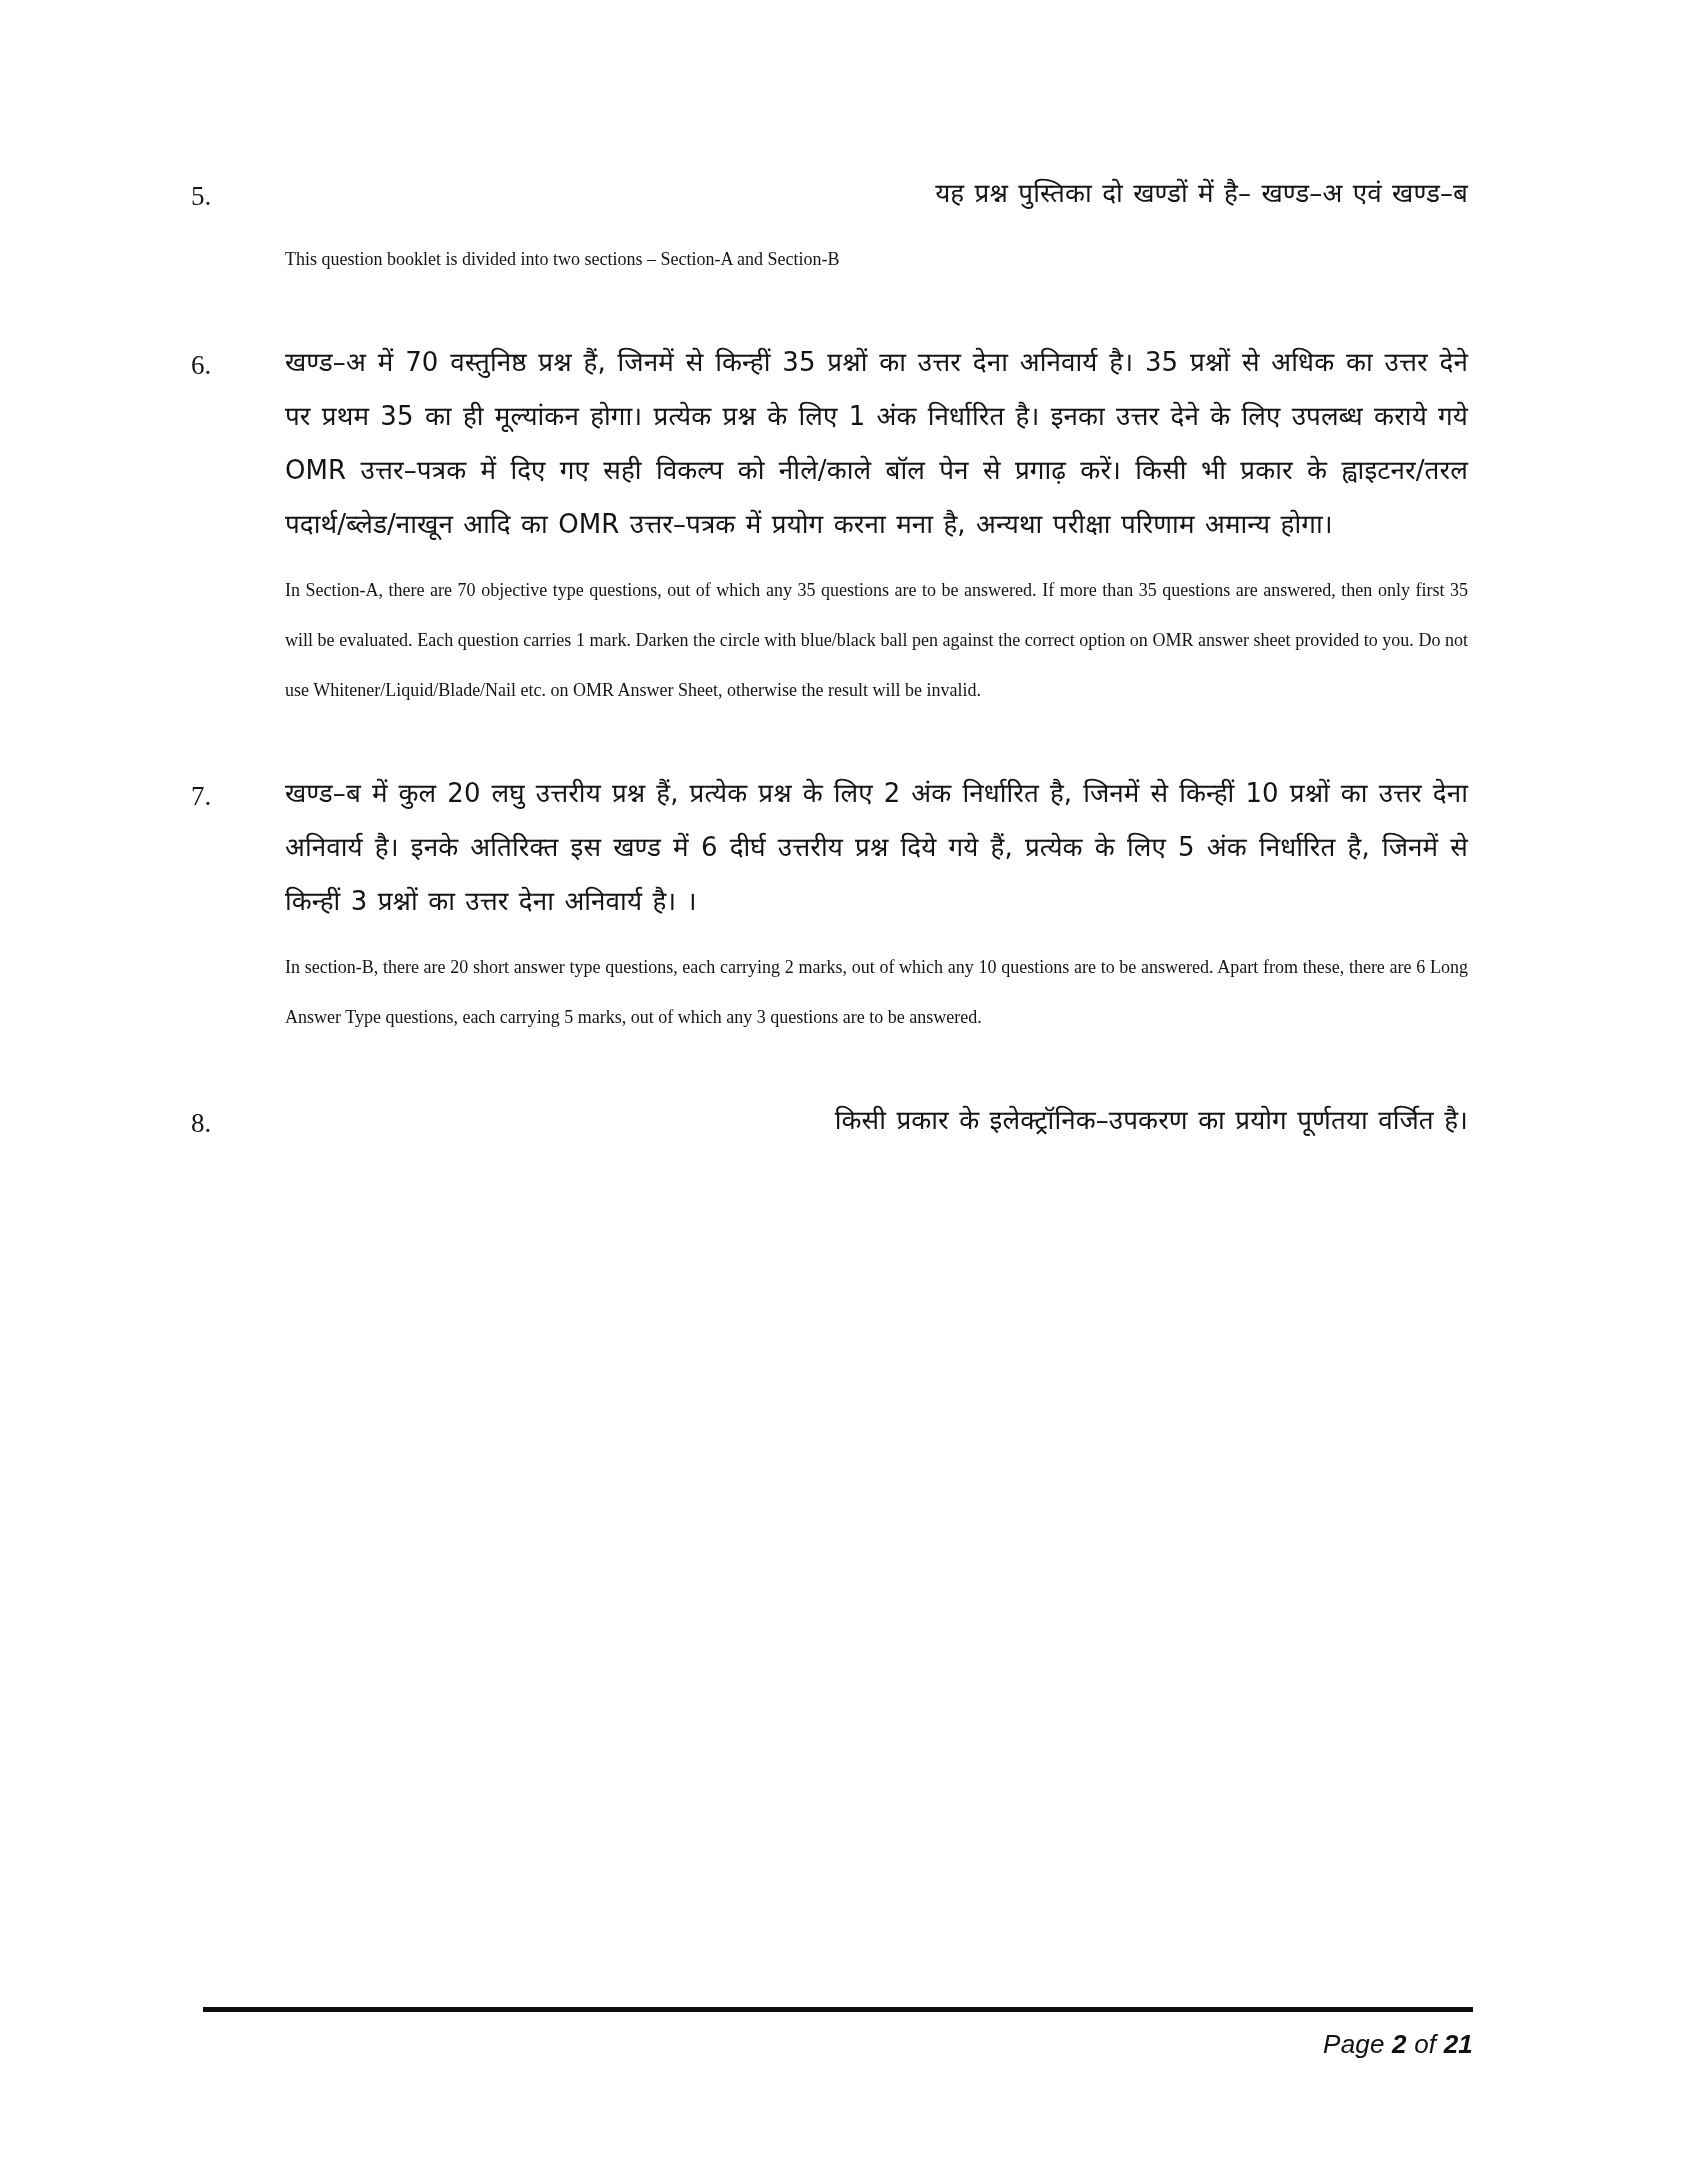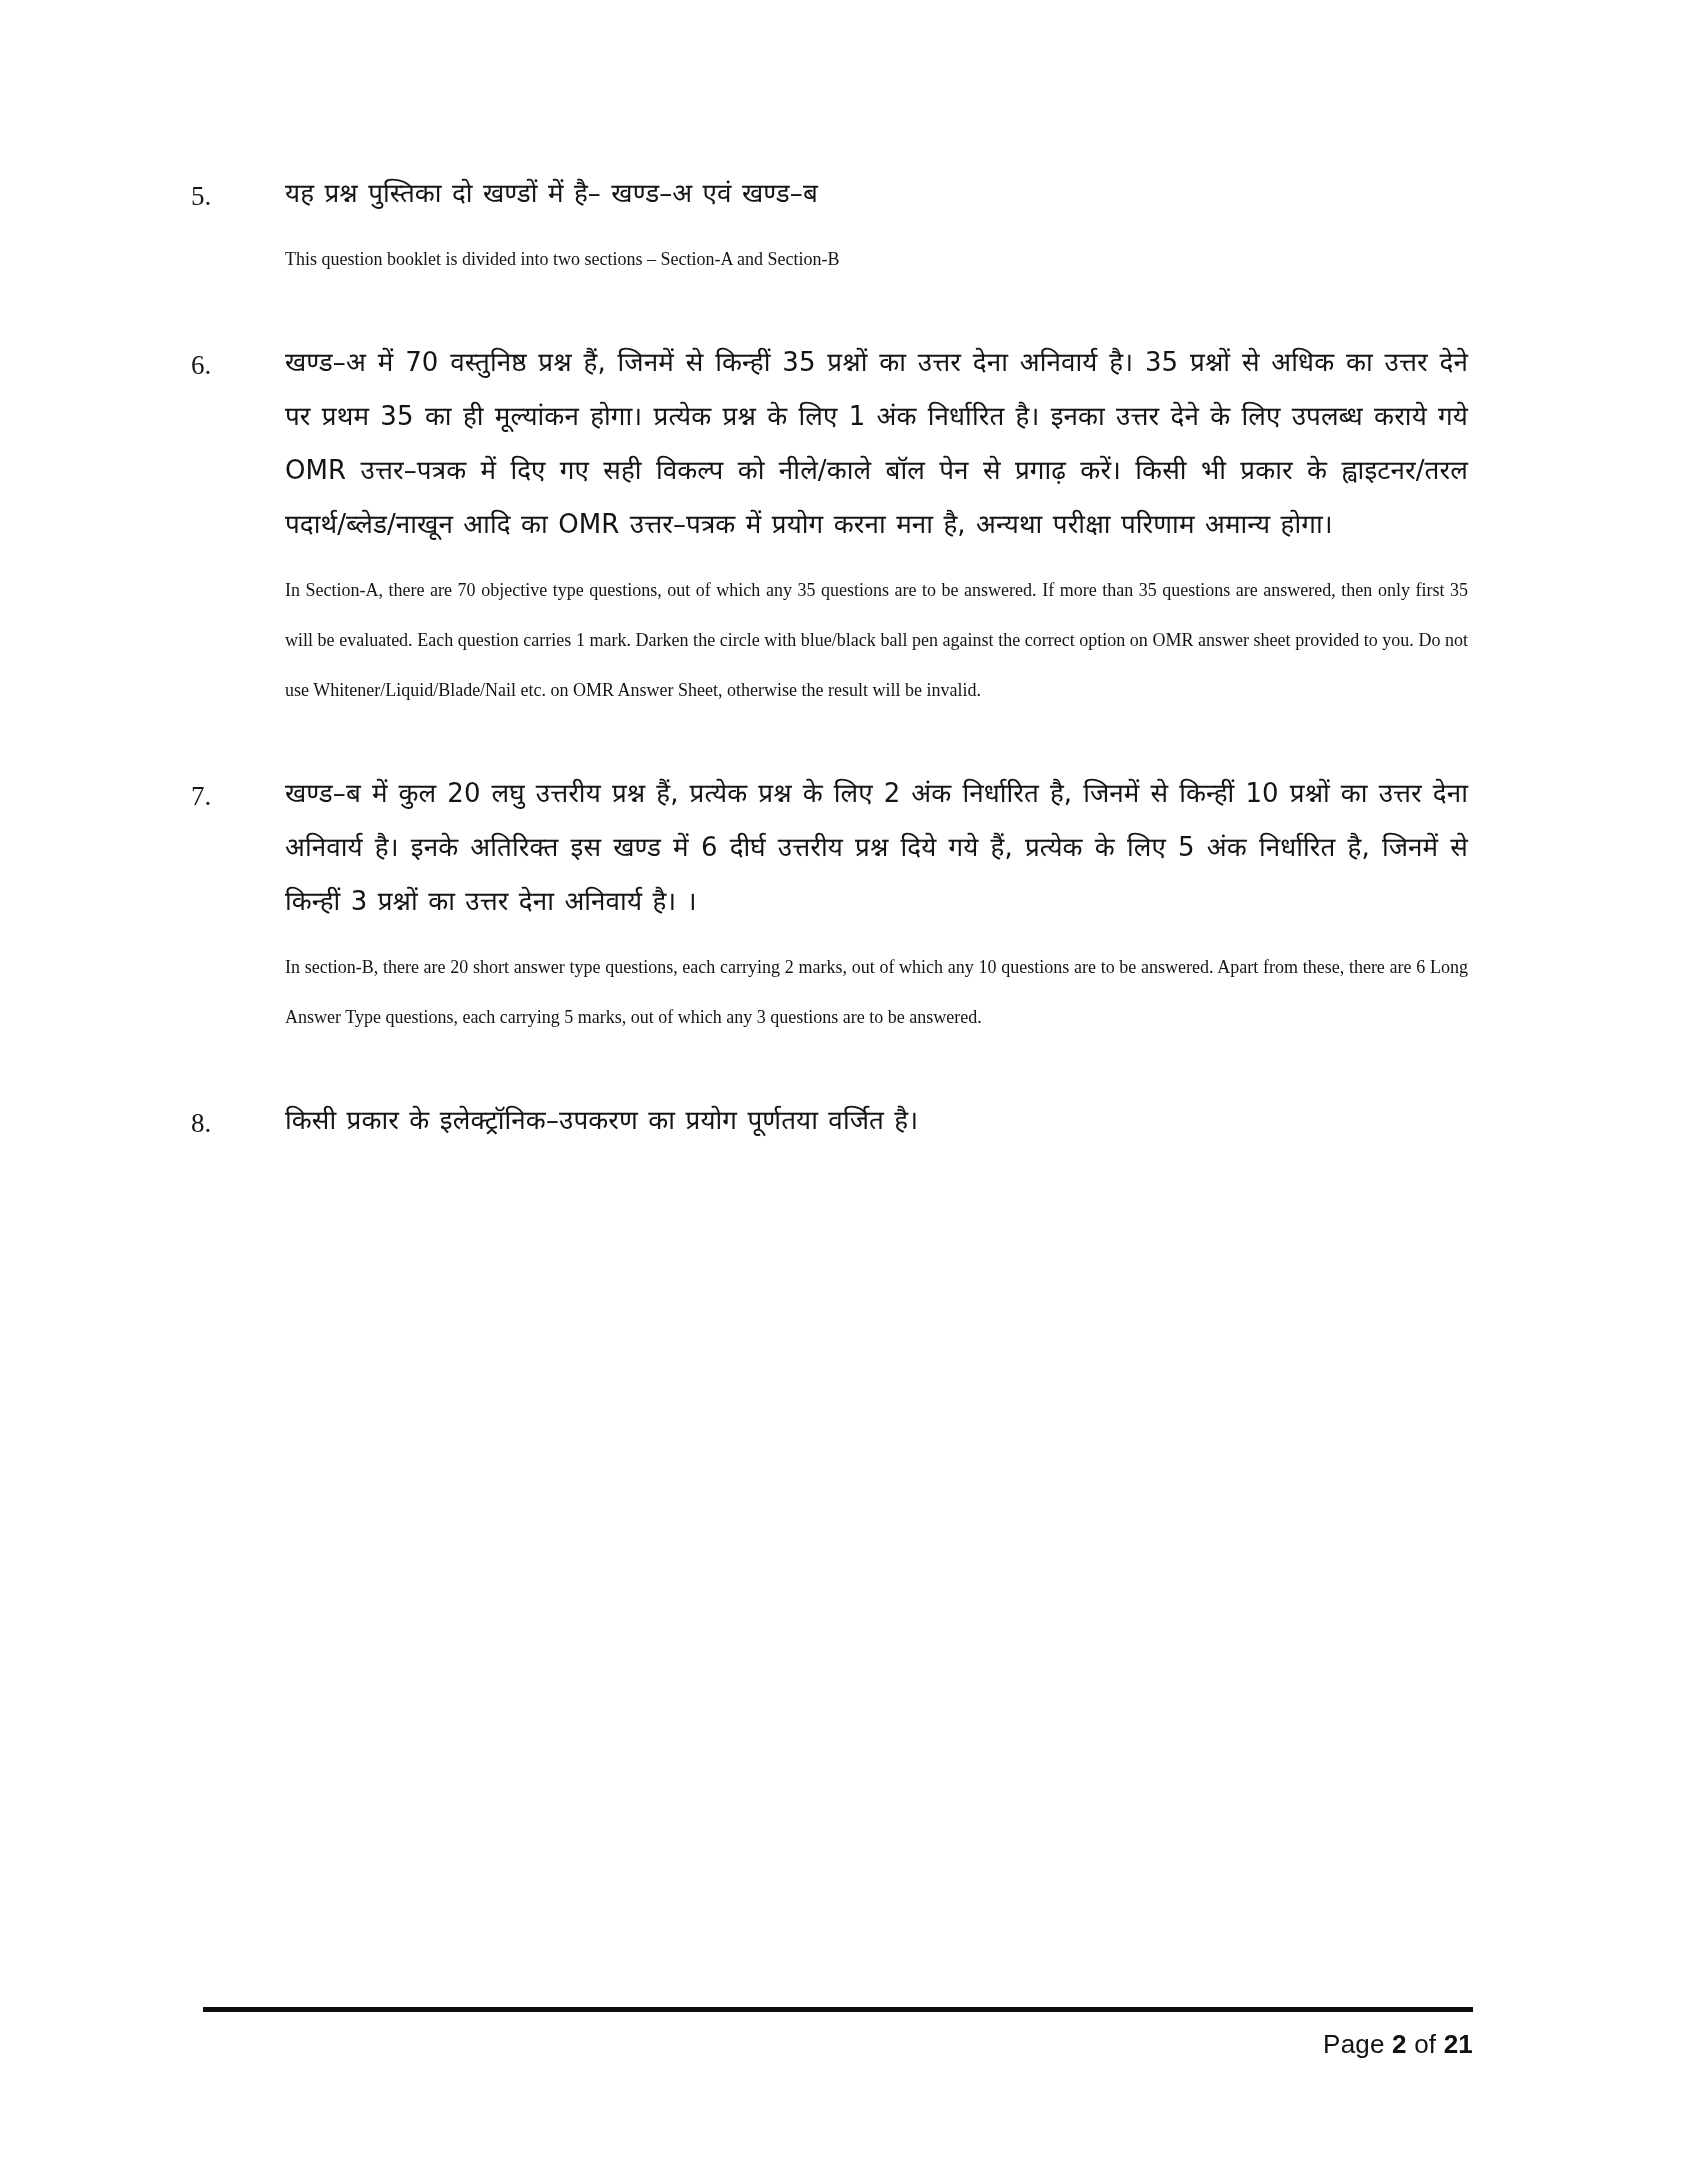--- a/index.html
+++ b/index.html
@@ -50,21 +50,21 @@
     line-height: 54px;
     color: #141414;
     text-align: justify;
     letter-spacing: 0.1px;
     word-spacing: 2px;
   }
   .hi p {
     margin: 0;
   }
   .hi .nojust {
-    text-align: left;
+    text-align: right;
   }
 
   
   .en {
     font-family: "Liberation Serif", "DejaVu Serif", serif;
     font-size: 18px;
     line-height: 50px;
     color: #141414;
     text-align: justify;
     text-align-last: left;
@@ -88,20 +88,21 @@
   .footer-text {
     position: absolute;
     left: 203px;
     top: 2029px;
     width: 1270px;
     text-align: right;
     font-family: "Liberation Sans", "DejaVu Sans", sans-serif;
     font-size: 26px;
     color: #111111;
     letter-spacing: 0.2px;
+    font-style: italic;
   }
   .footer-text b { font-weight: bold; }
 </style>
 </head>
 <body>
 
 <div class="page">
 
   <div class="content">
 

